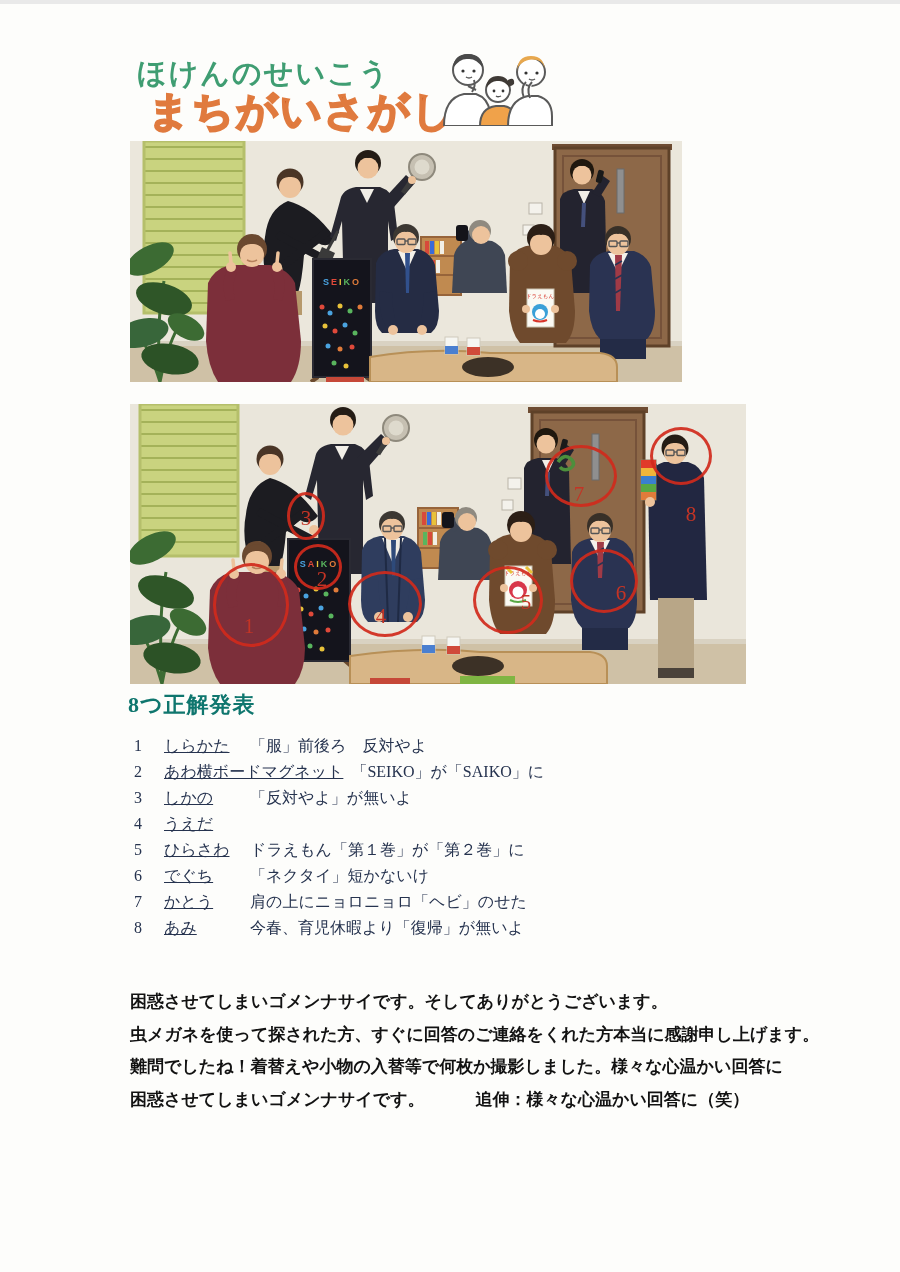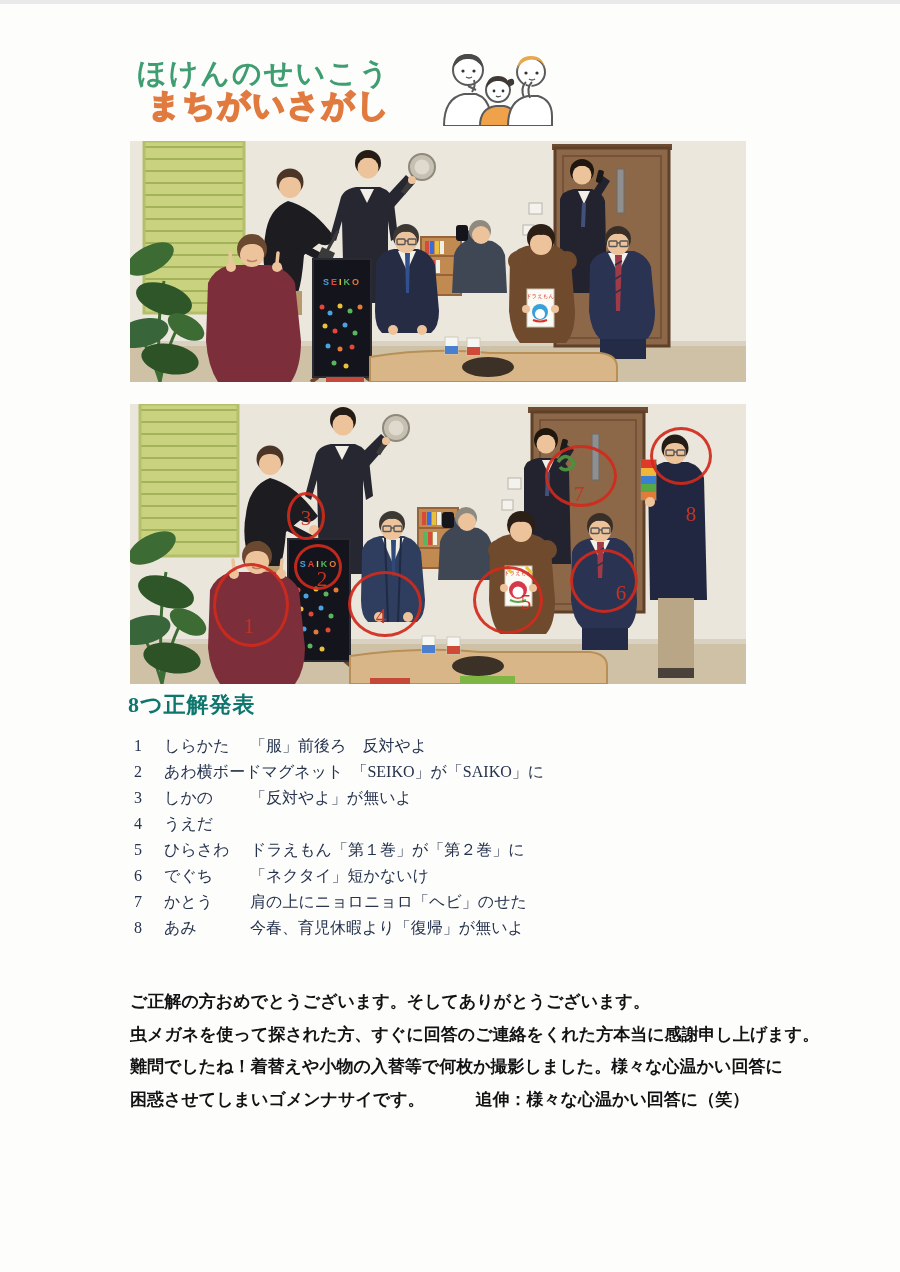--- a/index.html
+++ b/index.html
@@ -10,47 +10,47 @@
   }
   
   .logo-line1{
     position:absolute; left:137px; top:50px;
     font-family:"Liberation Sans", sans-serif;
     font-weight:bold; font-size:29px; letter-spacing:2px; color:#3f9d72;
   }
   .logo-line2{
     position:absolute; left:148px; top:80px;
     font-family:"Liberation Sans", sans-serif;
-    font-weight:bold; font-size:32px; letter-spacing:2px;
+    font-weight:bold; font-size:41px; letter-spacing:2px;
     color:#c2410c; -webkit-text-stroke:2px #e07a3e; text-stroke:2px #e07a3e;
   }
   .logo-illust{position:absolute; left:438px; top:42px;}
   
   .photo{position:absolute; left:130px; overflow:hidden;}
-  .photo-top{top:137px; width:616px; height:241px;}
+  .photo-top{top:137px; width:552px; height:241px;}
   .photo-bottom{top:400px; width:616px; height:280px;}
   .photo svg{display:block;}
   .markers{position:absolute; left:0; top:0; width:100%; height:100%; pointer-events:none;}
   .marker-ellipse{
     position:absolute; border:3px solid #d02a1c; border-radius:50%;
     box-sizing:border-box; opacity:.92;
   }
   .marker-num{
     position:absolute; transform:translate(-50%,-50%);
     font-family:"Liberation Serif", serif; font-size:21px; color:#c43425;
   }
   
   .answers-heading{
     position:absolute; left:128px; top:686px;
     font-size:22px; font-weight:bold; color:#0f766e; letter-spacing:1px;
   }
   .answers-list{position:absolute; left:134px; top:729px; width:680px;}
   .answer-row{display:flex; height:26px; line-height:26px; font-size:16px; color:#26334f;}
   .answer-num{width:30px; flex:0 0 auto;}
-  .answer-name{min-width:78px; flex:0 0 auto; white-space:nowrap; padding-right:8px;}
+  .answer-name{min-width:78px; flex:0 0 auto; white-space:nowrap; padding-right:8px;text-decoration:underline;}
   .answer-text{white-space:nowrap;text-align:center;}
   
   .closing{
     position:absolute; left:130px; top:982px; width:660px;
     font-size:17px; font-weight:600; color:#121212; line-height:32.5px;
   }
   .closing div{white-space:nowrap;}
 </style>
 </head>
 <body>
@@ -559,19 +559,19 @@
       <span class="answer-text">肩の上にニョロニョロ「ヘビ」のせた</span>
     </div>
     <div class="answer-row">
       <span class="answer-num">8</span>
       <span class="answer-name">あみ</span>
       <span class="answer-text">今春、育児休暇より「復帰」が無いよ</span>
     </div>
   </div>
 
   <div class="closing">
-    <div>ご正解の方おめでとうございます。そしてありがとうございます。</div>
+    <div>困惑させてしまいゴメンナサイです。そしてありがとうございます。</div>
     <div>虫メガネを使って探された方、すぐに回答のご連絡をくれた方本当に感謝申し上げます。</div>
     <div>難問でしたね！着替えや小物の入替等で何枚か撮影しました。様々な心温かい回答に</div>
     <div>困惑させてしまいゴメンナサイです。　　　追伸：様々な心温かい回答に（笑）</div>
   </div>
 
 </div>
 
 </body></html>

